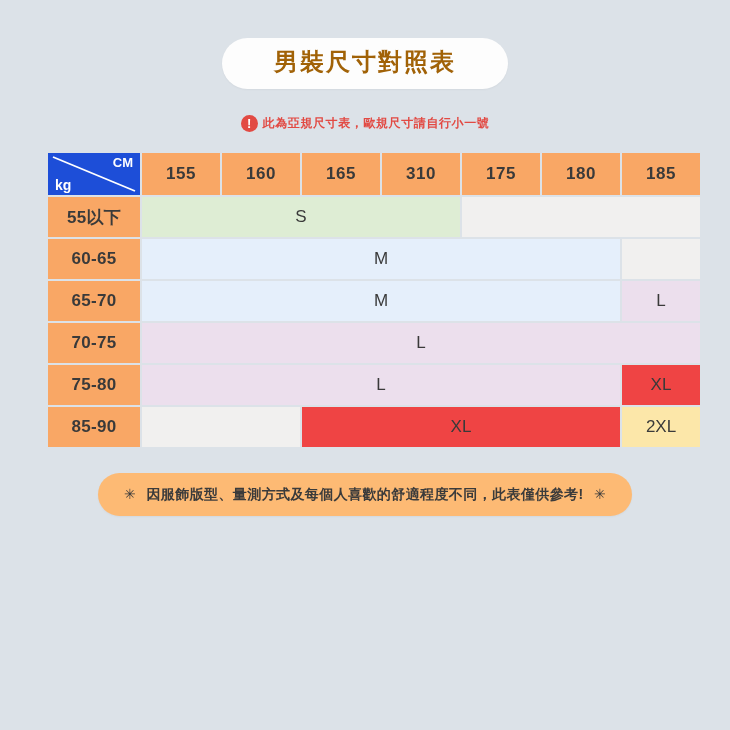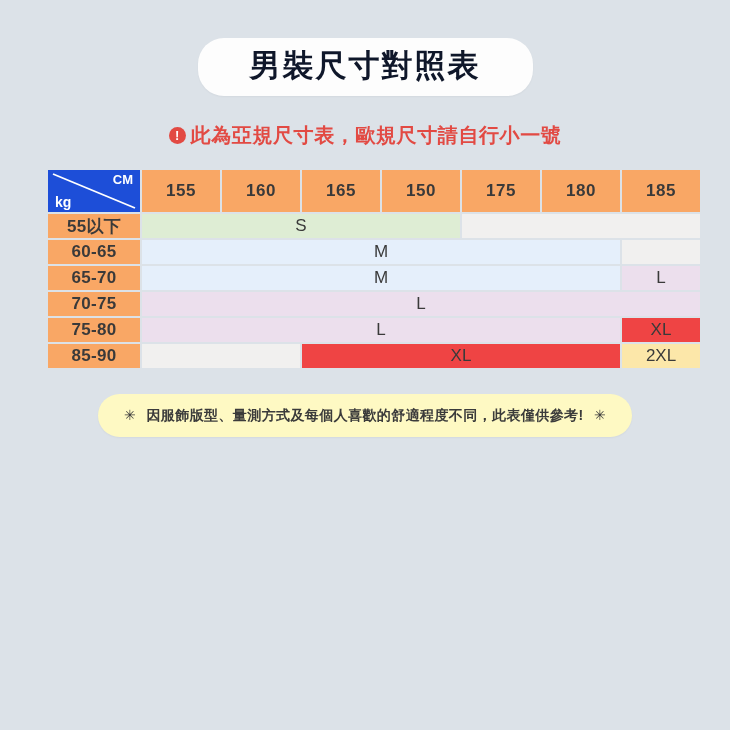--- a/index.html
+++ b/index.html
@@ -20,23 +20,23 @@
     justify-content: center;
     padding-top: 38px;
   }
   .title-pill {
     background: #fdfdfd;
     border-radius: 26px;
     padding: 12px 52px 15px 52px;
     box-shadow: 0 1px 2px rgba(0,0,0,0.04);
   }
   .title-text {
-    font-size: 31px;
-    font-weight: bold;
-    color: #0f172a;
+    font-size: 24px;
+    font-weight: bold;
+    color: #a16207;
     letter-spacing: 2px;
     line-height: 1;
     white-space: nowrap;
   }
 
   
   .warn-wrap {
     display: flex;
     justify-content: center;
     align-items: center;
@@ -51,40 +51,40 @@
     color: #fff;
     font-size: 13px;
     font-weight: bold;
     line-height: 17px;
     text-align: center;
     flex: 0 0 auto;
     position: relative;
     top: 0px;
   }
   .warn-text {
-    font-size: 20px;
+    font-size: 12px;
     font-weight: bold;
     color: #e24a43;
     letter-spacing: 0.6px;
     white-space: nowrap;
   }
 
   
   .table-wrap {
     margin: 19px auto 0 auto;
     width: 638px;
   }
   table.size-chart {
     border-collapse: separate;
     border-spacing: 2px;
     width: 638px;
     table-layout: fixed;
   }
   table.size-chart td {
-    height: 24px;
+    height: 40px;
     text-align: center;
     vertical-align: middle;
     font-size: 17px;
     color: #3a3a3a;
     padding: 0;
   }
   
   .hcell {
     background: #f9a765;
     color: #ffffff;
@@ -141,21 +141,21 @@
 
   .sizelabel { font-size: 17px; color: #3a3a3a; }
 
   
   .foot-wrap {
     display: flex;
     justify-content: center;
     margin-top: 24px;
   }
   .foot-pill {
-    background: #fef9c3;
+    background: #fdba74;
     border-radius: 22px;
     padding: 12px 26px;
     box-shadow: 0 1px 2px rgba(0,0,0,0.04);
   }
   .foot-text {
     font-size: 14px;
     font-weight: bold;
     color: #3b3b3b;
     letter-spacing: 0.4px;
     white-space: nowrap;
@@ -186,21 +186,21 @@
           <td class="corner">
             <svg class="diag" viewBox="0 0 92 42" preserveAspectRatio="none">
               <line x1="5" y1="4" x2="87" y2="38" stroke="#ffffff" stroke-width="1.8"></line>
             </svg>
             <span class="cm">CM</span>
             <span class="kg">kg</span>
           </td>
           <td class="hcell">155</td>
           <td class="hcell">160</td>
           <td class="hcell">165</td>
-          <td class="hcell">150</td>
+          <td class="hcell">310</td>
           <td class="hcell">175</td>
           <td class="hcell">180</td>
           <td class="hcell">185</td>
         </tr>
         <tr>
           <td class="rcell">55以下</td>
           <td class="c-s" colspan="4"><span class="sizelabel">S</span></td>
           <td class="c-empty" colspan="3"></td>
         </tr>
         <tr>

